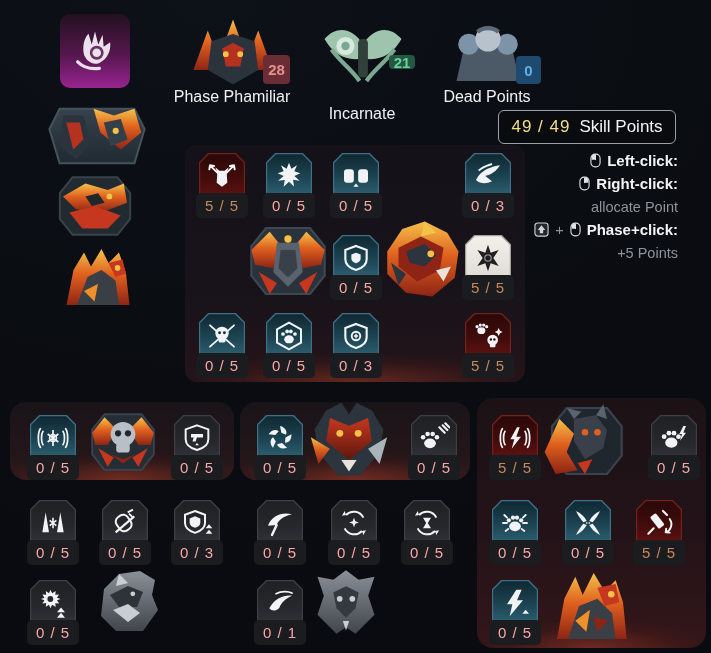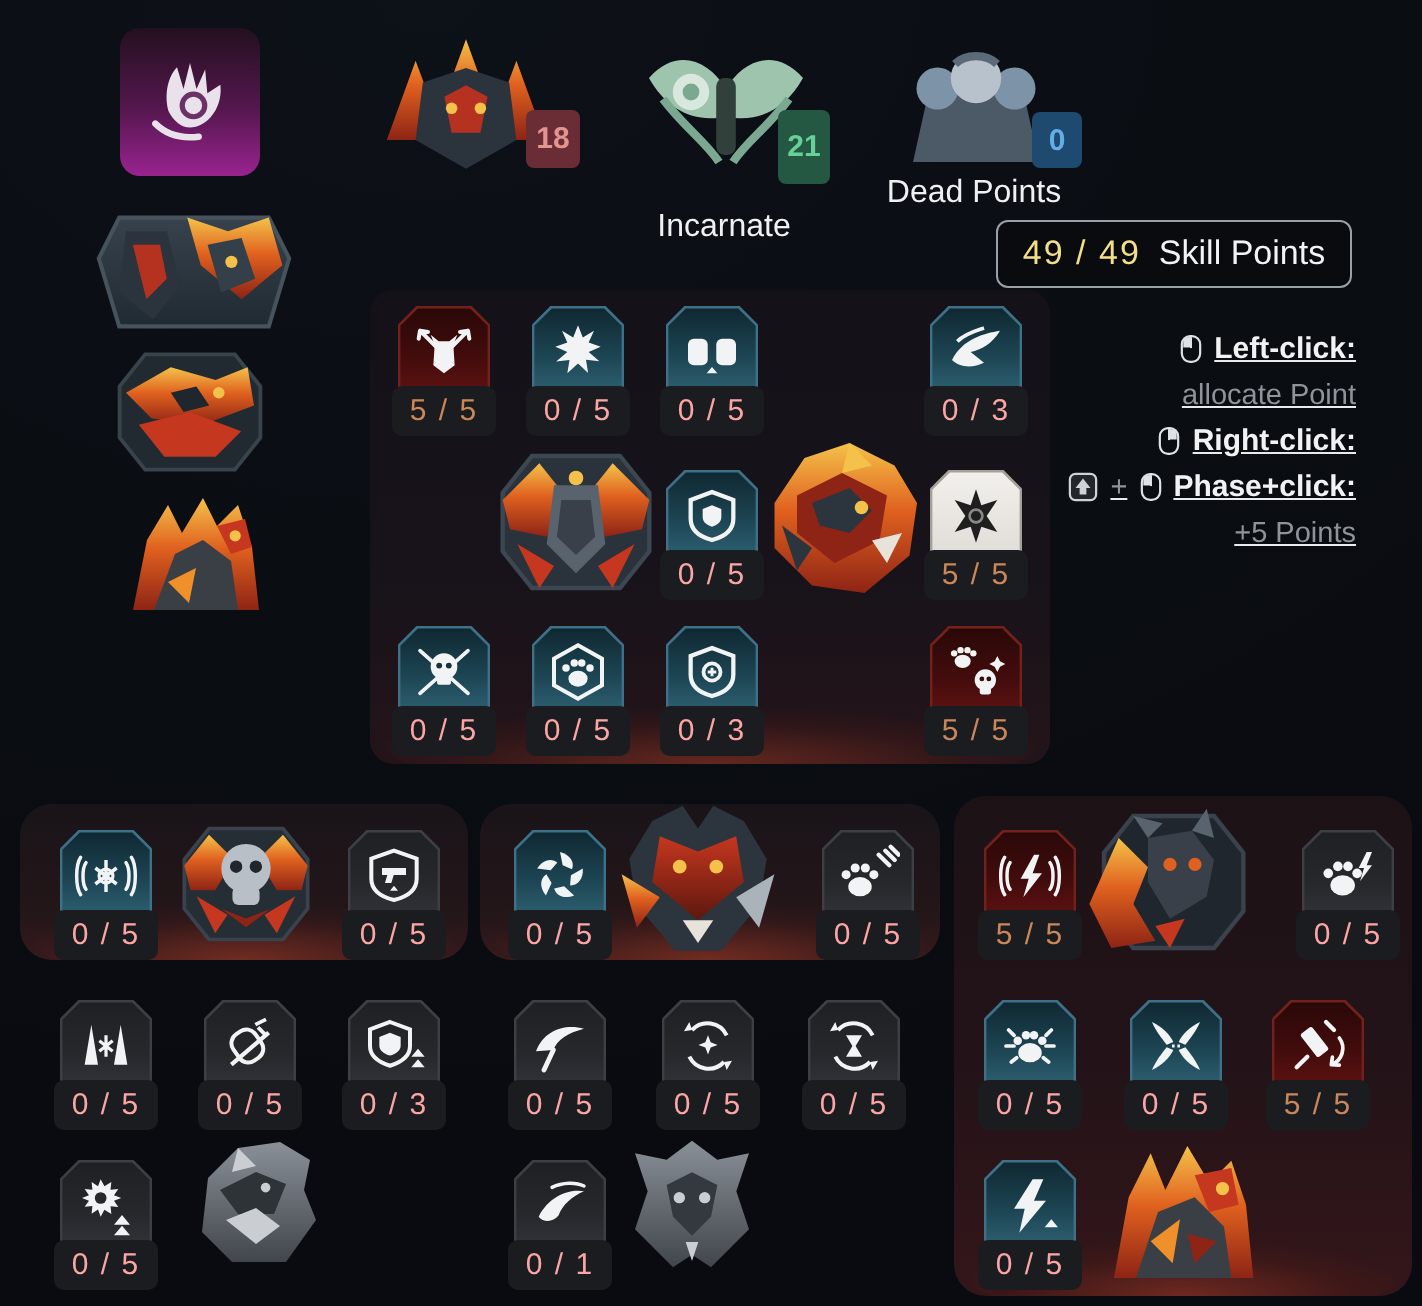--- a/index.html
+++ b/index.html
@@ -16,21 +16,21 @@
   .tab-label{height:20px;font-size:16px;color:#eef0f2;text-align:center;width:150px;}
   .badge{border-radius:4px;font-size:15px;display:flex;align-items:center;justify-content:center;font-weight:700;}
 
   
   .sp-box{left:498px;top:110px;width:178px;height:34px;border:1.5px solid #9aa0a8;border-radius:6px;
       background:#0a0b0e;display:flex;align-items:center;justify-content:center;gap:9px;box-sizing:border-box;}
   .sp-val{color:#f3df8a;font-size:17px;letter-spacing:1px;}
   .sp-lab{color:#f2f3f5;font-size:17px;}
 
   
-  .help{left:470px;top:163px;width:208px;text-align:right;text-decoration:underline;}
+  .help{left:470px;top:149px;width:208px;text-align:right;}
   .help-line{height:23px;display:flex;justify-content:flex-end;align-items:center;gap:6px;}
   .help-action{font-size:15px;font-weight:700;color:#f0f2f4;}
   .help-desc{font-size:14.5px;color:#8f939a;}
   .help svg{flex:0 0 auto;}
 
   .reset-btn{left:583px;top:302px;width:86px;height:29px;border:1.3px solid #878c93;border-radius:7px;
       background:#14161a;color:#f0f2f4;font-size:14.5px;display:flex;align-items:center;justify-content:center;
       box-sizing:border-box;cursor:pointer;}
 
   
@@ -291,33 +291,34 @@
 
   <div class="abs art" style="left:187px;top:16px;width:92px;height:72px">
     <svg viewBox="0 0 24 20">
       <polygon points="1,15 5,4 8,12 12,1 16,12 19,4 23,15" fill="url(#gFlame)"></polygon>
       <polygon points="6,7 12,5 18,7 19,15 12,19 5,15" fill="#2b333c"></polygon>
       <polygon points="9,9 12,7.4 15,9 14,14 10,14" fill="#b63220"></polygon>
       <circle cx="10" cy="10.6" r=".8" fill="#f4c24a"></circle>
         <circle cx="14" cy="10.6" r=".8" fill="#f4c24a"></circle>
     </svg>
   </div>
-  <div class="abs badge" style="left: 263px; top: 55px; width: 27px; height: 29px; background: rgb(107, 45, 53); color: rgb(226, 148, 143);">18</div>
+  <div class="abs tab-label" style="left:157px;top:88px">Phase Phamiliar</div>
+  <div class="abs badge" style="left: 263px; top: 55px; width: 27px; height: 29px; background: rgb(107, 45, 53); color: rgb(226, 148, 143);">28</div>
 
   <div class="abs art" style="left:320px;top:18px;width:86px;height:70px">
     <svg viewBox="0 0 24 20">
       <path d="M1 6 C5 1.5 9.5 3.5 12 7.5 C14.5 3.5 19 1.5 23 6 C20.5 10.5 16.5 12.5 12 11.5 C7.5 12.5 3.5 10.5 1 6 Z" fill="#9fc4ad"></path>
       <path d="M3 9 C6 13 9 15 11 18 M21 9 C18 13 15 15 13 18" stroke="#7ba890" stroke-width="1.2" fill="none"></path>
       <rect x="10.6" y="6" width="2.8" height="11" rx="1.2" fill="#31403a"></rect>
       <circle cx="7" cy="8" r="2.6" fill="#d9e8de"></circle>
         <circle cx="7" cy="8" r="1.2" fill="#7ba890"></circle>
     </svg>
   </div>
   <div class="abs tab-label" style="left:287px;top:105px">Incarnate</div>
-  <div class="abs badge" style="left: 389px; top: 55px; width: 26px; height: 37px; background: rgb(36, 88, 67); color: rgb(102, 208, 152);">21</div>
+  <div class="abs badge" style="left: 389px; top: 55px; width: 26px; height: 14px; background: rgb(36, 88, 67); color: rgb(102, 208, 152);">21</div>
 
   <div class="abs art" style="left:441px;top:18px;width:94px;height:70px">
     <svg viewBox="0 0 24 20">
       <polygon points="3,18 5,9 9,7 15,7 19,9 21,18" fill="#4c5a68"></polygon>
       <circle cx="6.5" cy="7.5" r="3" fill="#7d93a8"></circle>
       <circle cx="17.5" cy="7.5" r="3" fill="#7d93a8"></circle>
       <circle cx="12" cy="6" r="3.6" fill="#b8c2cc"></circle>
       <path d="M9 4 C10.5 2.5 13.5 2.5 15 4" stroke="#5a6a78" stroke-width="1.2" fill="none"></path>
     </svg>
   </div>
@@ -486,28 +487,28 @@
     </div>
 
   <div class="abs help">
     <div class="help-line">
       <svg width="11" height="15" style="color:#dfe2e6">
           <use href="#i-mouse-left"></use>
         </svg>
       <span class="help-action">Left-click:</span>
     </div>
     <div class="help-line">
-        <span class="help-desc">allocate Point</span>
-      </div>
-    <div class="help-line">
       <svg width="11" height="15" style="color:#dfe2e6">
           <use href="#i-mouse-right"></use>
         </svg>
       <span class="help-action">Right-click:</span>
     </div>
+    <div class="help-line">
+        <span class="help-desc">allocate Point</span>
+      </div>
     <div class="help-line">
       <svg width="15" height="15">
           <use href="#i-shift-key"></use>
         </svg>
       <span class="help-desc">+</span>
       <svg width="11" height="15" style="color:#dfe2e6">
           <use href="#i-mouse-left"></use>
         </svg>
       <span class="help-action">Phase+click:</span>
     </div>

